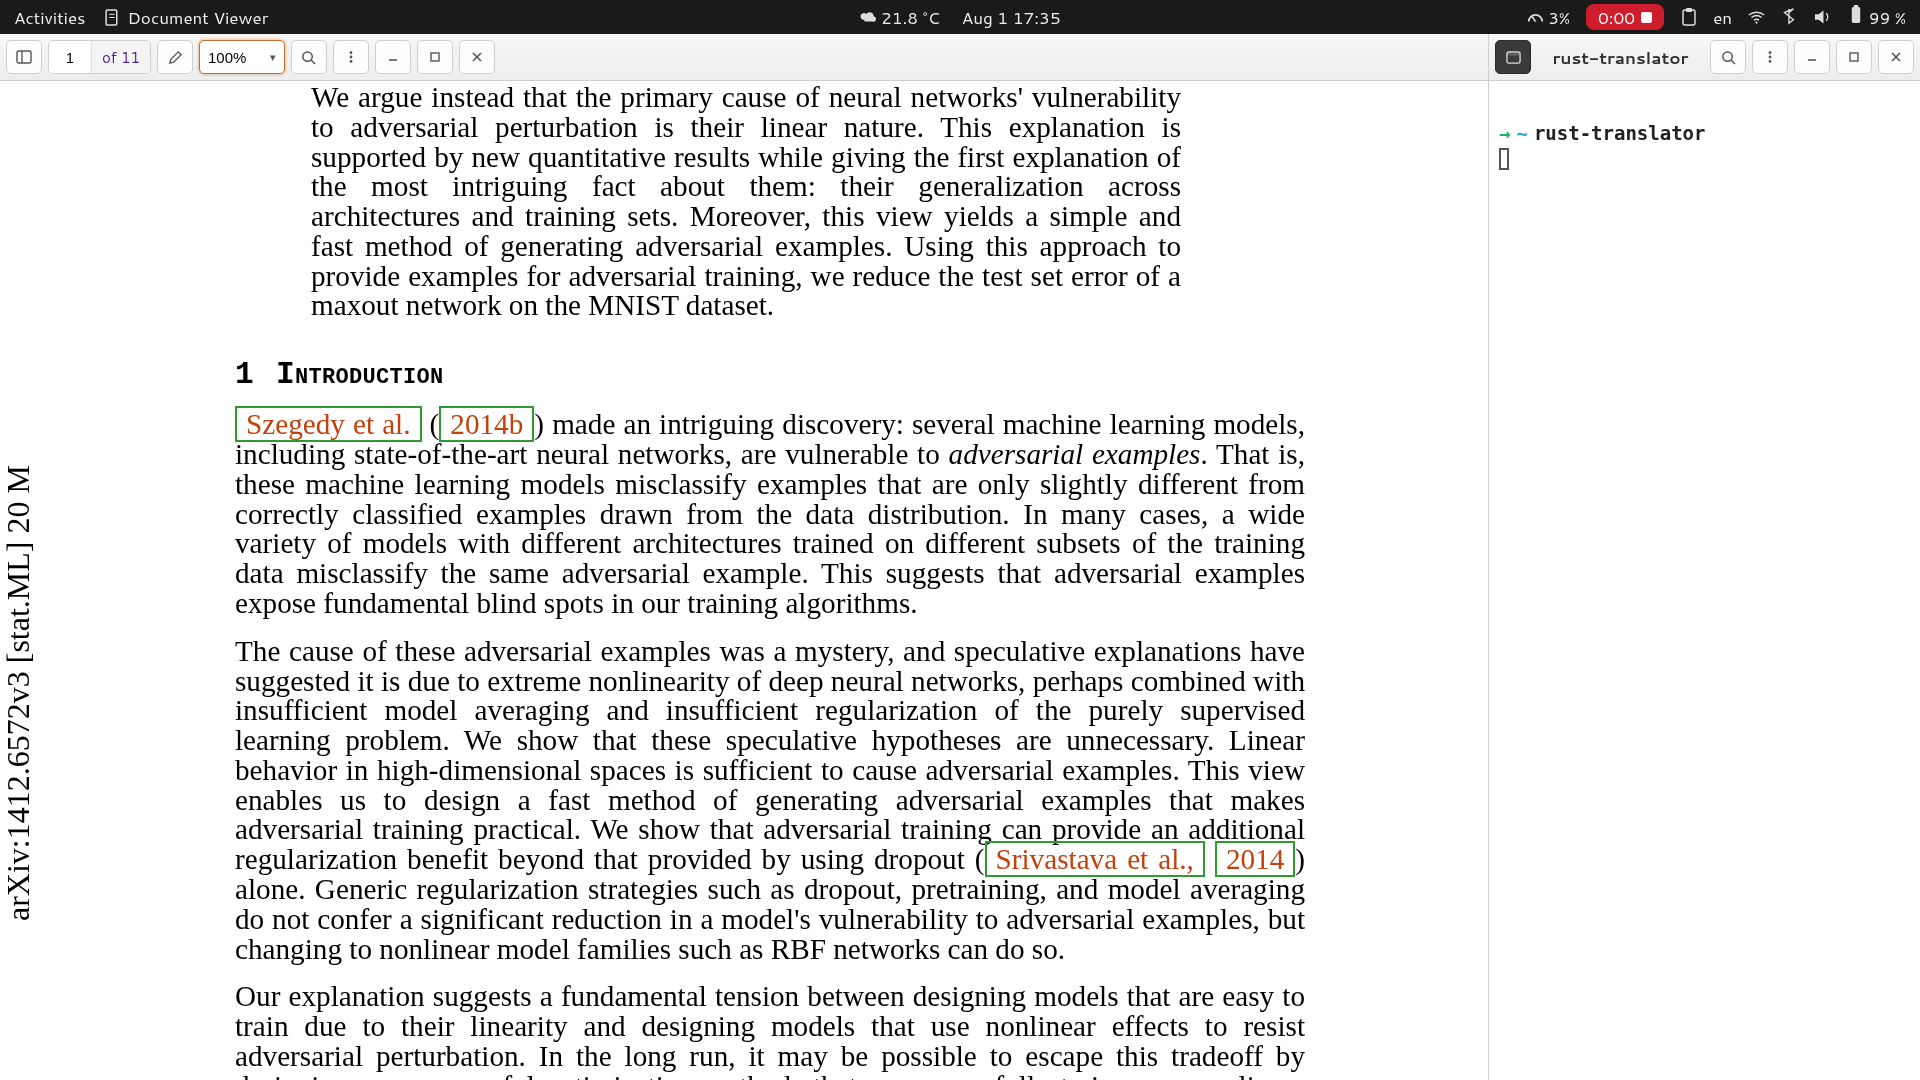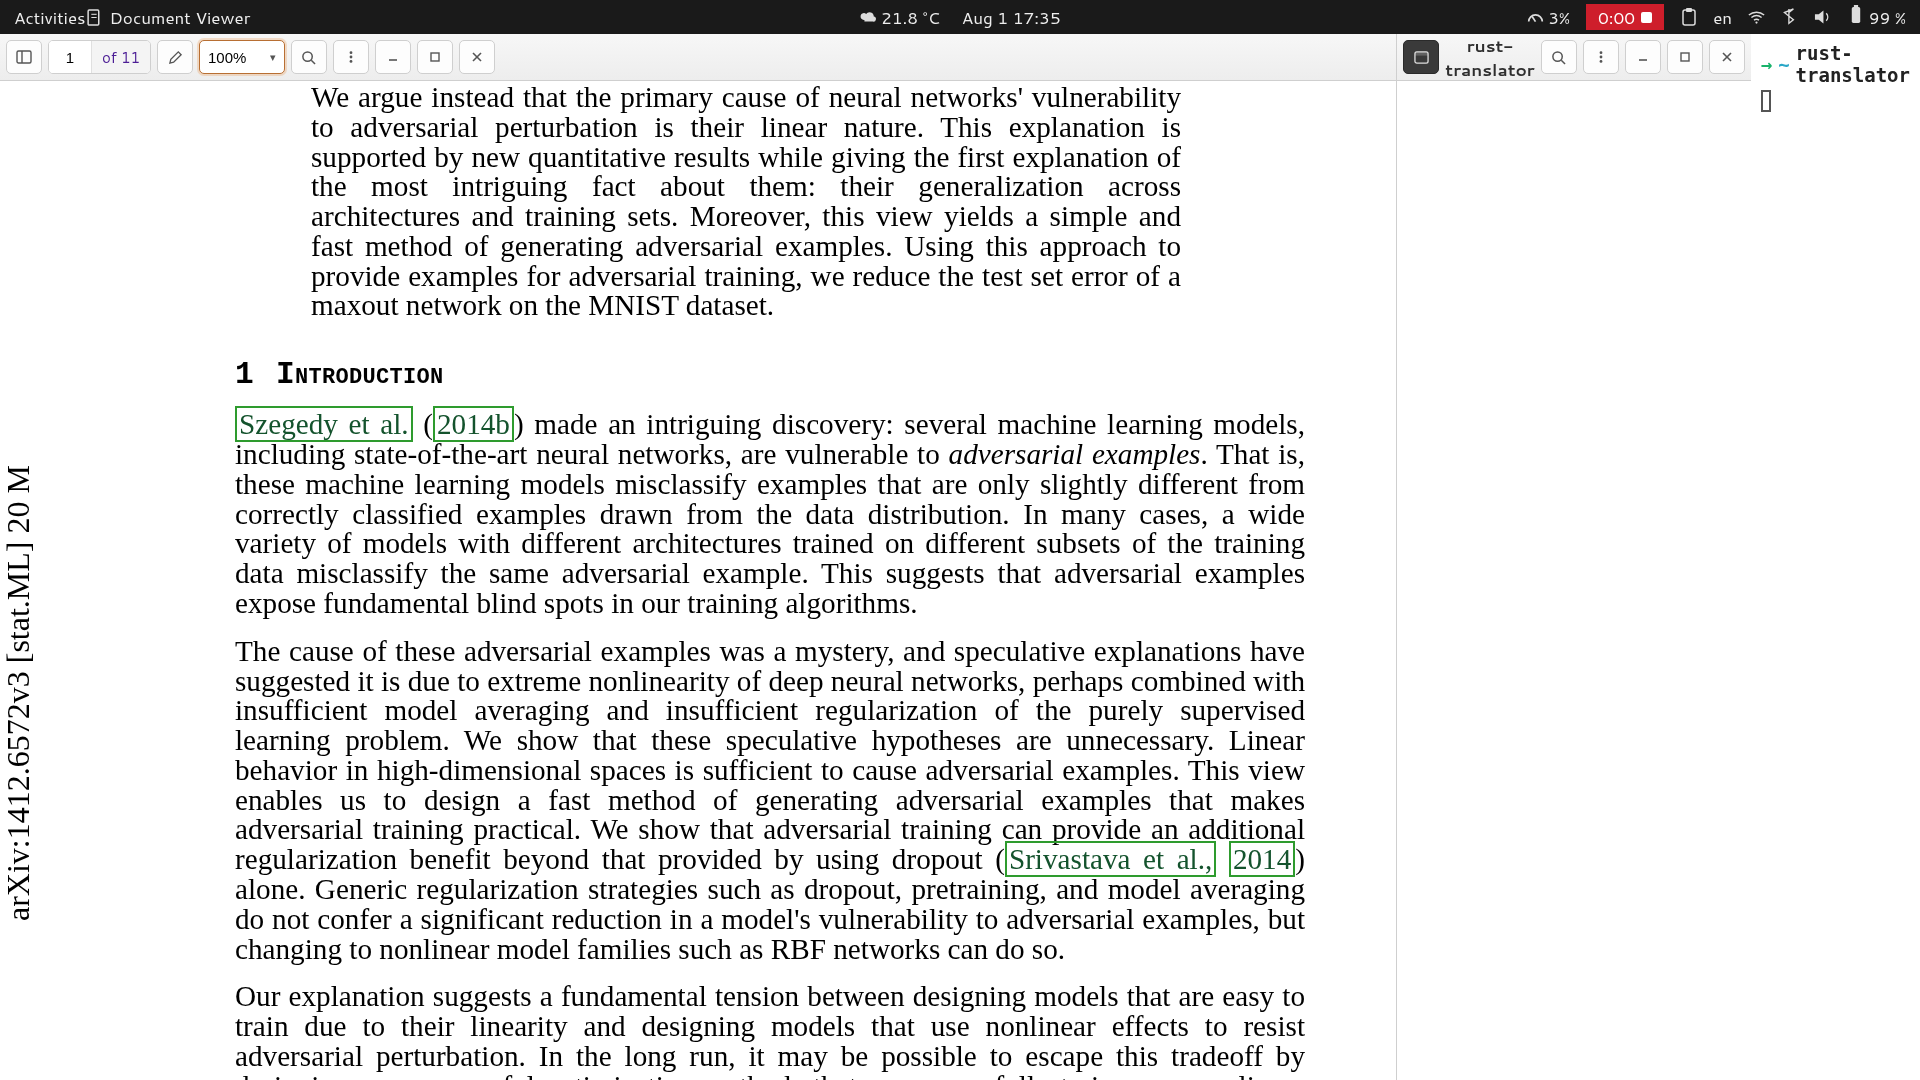--- a/index.html
+++ b/index.html
@@ -1,31 +1,31 @@
 <!DOCTYPE html>
 <html><head>
 <meta charset="utf-8">
 <style>
 * { margin:0; padding:0; box-sizing:border-box; }
 html, body { width:1920px; height:1080px; font-family:"Cantarell",sans-serif; background:#fff; overflow:hidden; }
 
 
 .top-bar { height:34px; background:#1a1a1a; color:#eee; display:flex; align-items:center; font-size:17px; padding:0 14px; }
-.top-bar .left { display:flex; align-items:center; }
+.top-bar .left { display:flex; align-items:center; gap:18px; }
 .top-bar .center { position:absolute; left:50%; transform:translateX(-50%); display:flex; align-items:center; gap:22px; }
 .top-bar .right { margin-left:auto; display:flex; align-items:center; gap:16px; }
-.timer-badge { background:#ce1e2b; border-radius:0; padding:1px 12px; display:flex; align-items:center; gap:6px; font-weight:500; color:#fff; }
+.timer-badge { background:#ce1e2b; border-radius:8px; padding:1px 12px; display:flex; align-items:center; gap:6px; font-weight:500; color:#fff; }
 .timer-badge .sq { width:11px; height:11px; background:#fff; border-radius:2px; }
 .app-menu { display:flex; align-items:center; gap:7px; }
 .icon-sm { width:17px; height:17px; display:inline-flex; align-items:center; justify-content:center; }
 
 
 .work-area { display:flex; width:100%; height:calc(100% - 34px); }
 .doc-window { width:1488px; height:100%; background:#fff; position:relative; display:flex; flex-direction:column; }
-.term-window { flex:1; height:100%; background:#fff; display:flex; flex-direction:row; border-left:1px solid #cfcfcf; }
+.term-window { flex:1; height:100%; background:#fff; display:flex; flex-direction:column; border-left:1px solid #cfcfcf;gap:33px; }
 
 
 .headerbar { height:47px; background:linear-gradient(#f7f7f7,#ededed); border-bottom:1px solid #cfcfcf; display:flex; align-items:center; padding:0 6px; gap:6px; }
 .hb-btn { height:34px; min-width:34px; border:1px solid #cfcfcf; border-radius:5px; background:#fdfdfd; display:flex; align-items:center; justify-content:center; font-size:15px; color:#2e2e2e; cursor:pointer; }
 .hb-btn.icon { width:36px; }
 .hb-title { flex:1; text-align:center; font-weight:700; font-size:17px; color:#2e2e2e; }
 .page-box { display:flex; align-items:center; border:1px solid #cfcfcf; border-radius:5px; background:#fff; height:34px; overflow:hidden; }
 .page-box input { width:42px; text-align:center; border:none; height:100%; font-size:15px; outline:none; }
 .page-box .of { padding:0 10px; font-size:15px; color:#4c1d95; background:#f4f4f4; border-left:1px solid #e0e0e0; height:100%; display:flex; align-items:center; }
 .zoom-box { display:flex; align-items:center; border:1px solid #b86f33; border-radius:5px; background:#fff; height:34px; padding:0 4px 0 8px; box-shadow:0 0 0 2px rgba(230,140,60,0.25); }
@@ -37,21 +37,21 @@
 
 .doc-body { flex:1; background:#fff; position:relative; overflow:hidden; }
 .arxiv-label { position:absolute; left:5px; top:52px; transform:rotate(-90deg); transform-origin:left top; font-family:"Times New Roman",serif; font-size:32px; color:#000; white-space:nowrap; left:0; top:840px; }
 .arxiv-label { transform:rotate(-90deg); transform-origin:left top; }
 
 .page-content { position:absolute; left:235px; top:0; width:1070px; font-family:"Times New Roman",serif; color:#000; }
 .abs-text { font-size:29.2px; line-height:1.02; text-align:justify; margin-left:76px; width:870px; margin-top:2px; }
 .sec-head { font-size:31.2px; margin-top:36px; font-variant:small-caps; letter-spacing:0.3px;font-family:Liberation Mono, monospace; }
 .sec-head .num { font-variant:normal; margin-right:22px; }
 .body-p { font-size:29.2px; line-height:1.02; text-align:justify; margin-top:18px; }
-.cite-link { border:2.5px solid #2e9b2e; padding:0 2px; color:#14532d; }
+.cite-link { border:2.5px solid #2e9b2e; padding:0 9px; color:#c2410c; }
 .ital { font-style:italic; }
 
 
 .term-body { flex:1; background:#fff; font-family:"Menlo","Consolas",monospace; font-size:19px; padding:8px 10px; color:#222; }
 .prompt-line { display:flex; align-items:center; gap:6px; }
 .arrow-g { color:#19b36b; font-weight:700; }
 .tilde-c { color:#2aa7c7; font-weight:700; }
 .cursor-block { display:inline-block; width:10px; height:22px; border:2px solid #555; margin-top:2px; }
 .small-pad { height:2px; }
 .bold { font-weight:700; }

